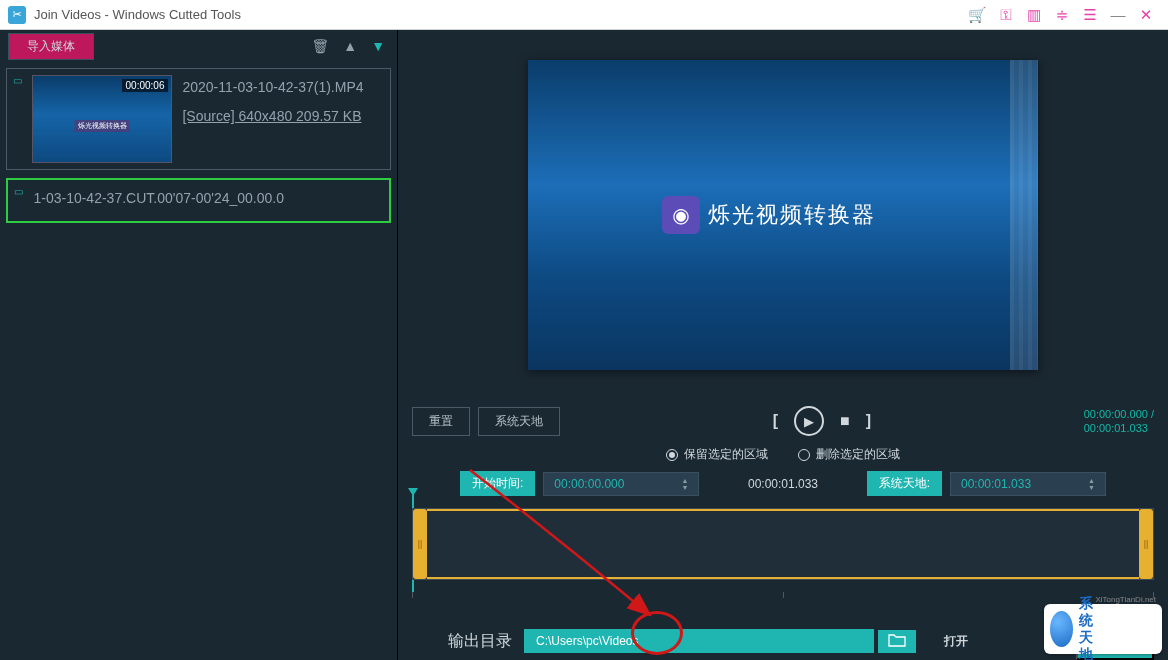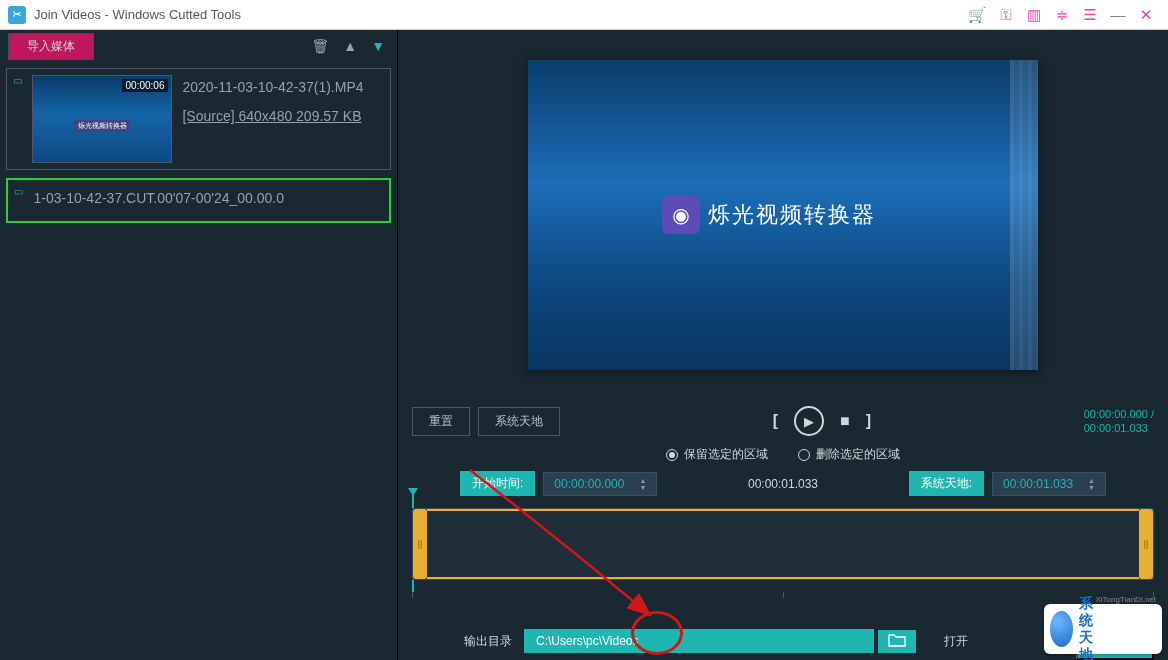--- a/index.html
+++ b/index.html
@@ -44,40 +44,40 @@
 .play-btn { width: 30px; height: 30px; border: 2px solid #d0d8dc; border-radius: 50%; display: flex; align-items: center; justify-content: center; cursor: pointer; font-size: 13px; }
 .time-disp { color: #14b8a6; font-size: 11px; text-align: left; line-height: 1.3; }
 
 .mode-row { display: flex; justify-content: center; gap: 30px; padding: 4px; color: #d0d8dc; font-size: 12px; }
 .radio-opt { display: flex; align-items: center; gap: 6px; cursor: pointer; }
 .radio-dot { width: 12px; height: 12px; border: 1px solid #d0d8dc; border-radius: 50%; display: inline-flex; align-items: center; justify-content: center; }
 .radio-dot.on::after { content: ""; width: 6px; height: 6px; background: #d0d8dc; border-radius: 50%; }
 
 .time-range-row { display: flex; align-items: center; gap: 8px; padding: 4px 14px; }
 .time-label { background: #1fb5b0; color: #fff; padding: 4px 12px; font-size: 12px; }
-.time-input { background: #2a4050; color: #1fb5b0; border: 1px solid #3a5060; padding: 4px 10px; font-size: 12px; width: 114px; display: flex; align-items: center; justify-content: space-between; }
+.time-input { background: #2a4050; color: #1fb5b0; border: 1px solid #3a5060; padding: 4px 10px; font-size: 12px; width: 156px; display: flex; align-items: center; justify-content: space-between; }
 .spinner { display: flex; flex-direction: column; font-size: 7px; color: #8a9aa4; line-height: 1; }
 .mid-time { color: #d0d8dc; font-size: 12px; flex: 1; text-align: center; }
 
 .timeline-wrap { padding: 8px 14px; position: relative; }
 .timeline { height: 72px; background: #1f2e38; border: 1px solid #3a4a56; position: relative; }
 .timeline-handle { position: absolute; top: 0; bottom: 0; width: 14px; background: #e8b030; border-radius: 3px; cursor: ew-resize; }
 .timeline-handle.left { left: 0; }
 .timeline-handle.right { right: 0; }
 .timeline-handle::after { content: "||"; position: absolute; top: 50%; left: 50%; transform: translate(-50%,-50%); font-size: 9px; color: #8a6010; }
 .timeline-selected { position: absolute; left: 14px; right: 14px; top: 0; bottom: 0; border-top: 2px solid #e8b030; border-bottom: 2px solid #e8b030; }
 .playhead { position: absolute; left: 14px; top: -8px; bottom: -4px; width: 2px; background: #1fb5b0; }
 .playhead::before { content: ""; position: absolute; top: -4px; left: -4px; width: 0; height: 0; border: 5px solid transparent; border-top: 8px solid #1fb5b0; }
 .tick { position: absolute; bottom: -10px; width: 1px; height: 6px; background: #556; }
 
 .output-row { display: flex; align-items: center; padding: 16px 14px 10px; gap: 12px; margin-top: 18px; }
-.out-label { color: #d0d8dc; font-size: 12px; width: 100px; text-align: right; }
+.out-label { color: #d0d8dc; font-size: 16px; width: 100px; text-align: right; }
 .out-path { background: #1fb5b0; color: #fff; padding: 5px 12px; font-size: 12px; width: 350px; position: relative; }
 .folder-btn { background: #1fb5b0; color: #fff; padding: 3px 10px; font-size: 14px; margin-left: -8px; cursor: pointer; }
-.open-btn { background: transparent; color: #d0d8dc; padding: 5px 16px; font-size: 12px; border: none; cursor: pointer; }
+.open-btn { background: transparent; color: #d0d8dc; padding: 5px 16px; font-size: 12px; border: none; cursor: pointer; font-weight: bold; }
 .merge-btn { background: #1fb5b0; color: #fff; padding: 8px 30px; font-size: 14px; margin-left: auto; cursor: pointer; }
 
 .red-circle { position: absolute; width: 52px; height: 44px; border: 3px solid #d01818; border-radius: 50%; left: 631px; top: 611px; pointer-events: none; z-index: 10; }
 .arrow-svg { position: absolute; left: 400px; top: 430px; width: 300px; height: 220px; pointer-events: none; z-index: 9; }
 
 .watermark { position: absolute; right: 6px; bottom: 6px; width: 118px; height: 50px; z-index: 20; background: #fff; border-radius: 6px; box-shadow: 0 1px 3px rgba(0,0,0,0.3); display:flex; align-items:center; padding:4px 6px; gap:6px; }
 .wm-globe { width: 36px; height: 36px; border-radius: 50%; background: radial-gradient(circle at 35% 30%, #6ab7ff, #1a6bc4); position:relative; }
 .wm-text { display:flex; flex-direction:row; line-height:1.2; }
 .wm-cn { font-size: 14px; font-weight: bold; color: #1a6bc4; letter-spacing:1px; }
 .wm-en { font-size: 8px; color: #888; }

